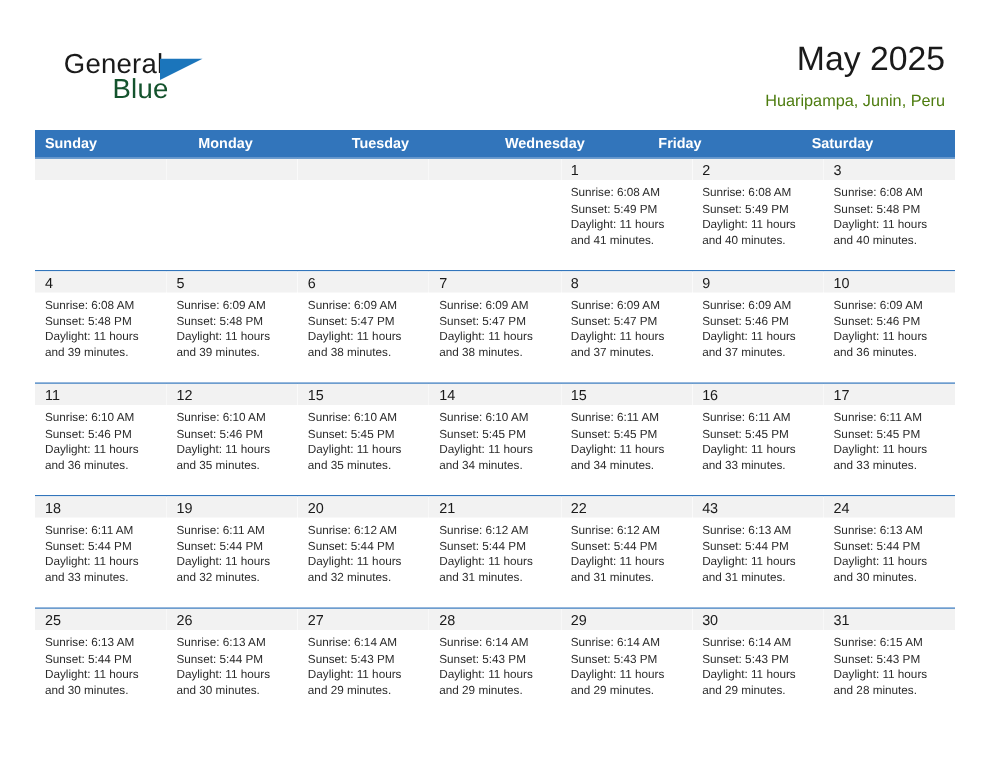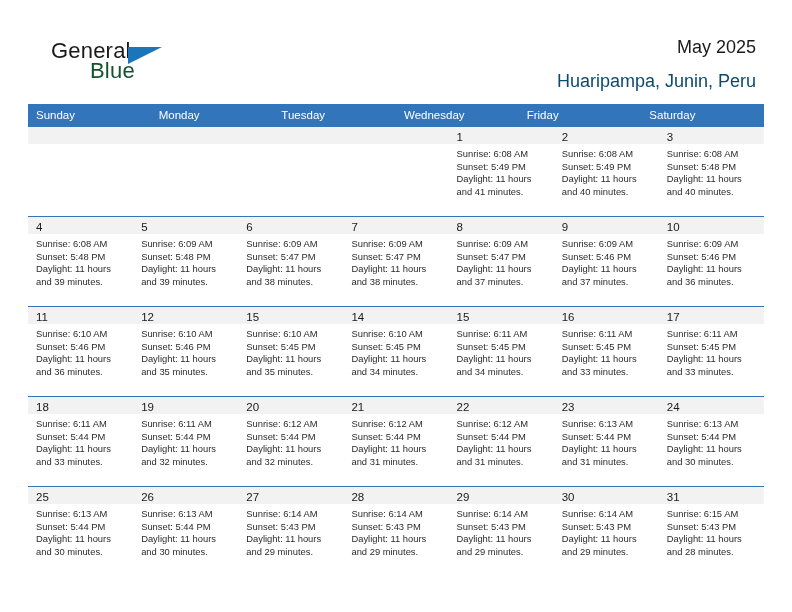--- a/index.html
+++ b/index.html
@@ -63,44 +63,45 @@
     border-left: 34px solid #1b75bb;
     border-bottom: 17px solid transparent;
   }
   .title-block {
     position: absolute;
     right: 36px;
     top: 30px;
     text-align: right;
   }
   .cal-title {
-    font-size: 18px;
+    font-size: 27px;
     color: #1a1a1a;
     line-height: 34px;
     white-space: nowrap;
   }
   .cal-subtitle {
     margin-top: 8px;
-    font-size: 18px;
-    color: #0c4a6e;
+    font-size: 13px;
+    color: #4d7c0f;
     line-height: 18px;
     white-space: nowrap;
   }
 
   
   .calendar {
     position: absolute;
     left: 28px;
     top: 104px;
     width: 736px;
   }
   .weekday-row {
     display: flex;
     background: #3275bb;
     height: 22px;
+    font-weight: bold;
   }
   .weekday {
     flex: 1 1 0;
     color: #ffffff;
     font-size: 11.5px;
     line-height: 22px;
     padding-left: 8px;
     box-sizing: border-box;
     white-space: nowrap;
     overflow: hidden;
@@ -412,21 +413,21 @@
       <div class="day-cell">
         <div class="day-num-band"><span class="day-num">22</span></div>
         <div class="day-info">
           <div>Sunrise: 6:12 AM</div>
           <div>Sunset: 5:44 PM</div>
           <div>Daylight: 11 hours</div>
           <div>and 31 minutes.</div>
         </div>
       </div>
       <div class="day-cell">
-        <div class="day-num-band"><span class="day-num">23</span></div>
+        <div class="day-num-band"><span class="day-num">43</span></div>
         <div class="day-info">
           <div>Sunrise: 6:13 AM</div>
           <div>Sunset: 5:44 PM</div>
           <div>Daylight: 11 hours</div>
           <div>and 31 minutes.</div>
         </div>
       </div>
       <div class="day-cell">
         <div class="day-num-band"><span class="day-num">24</span></div>
         <div class="day-info">

